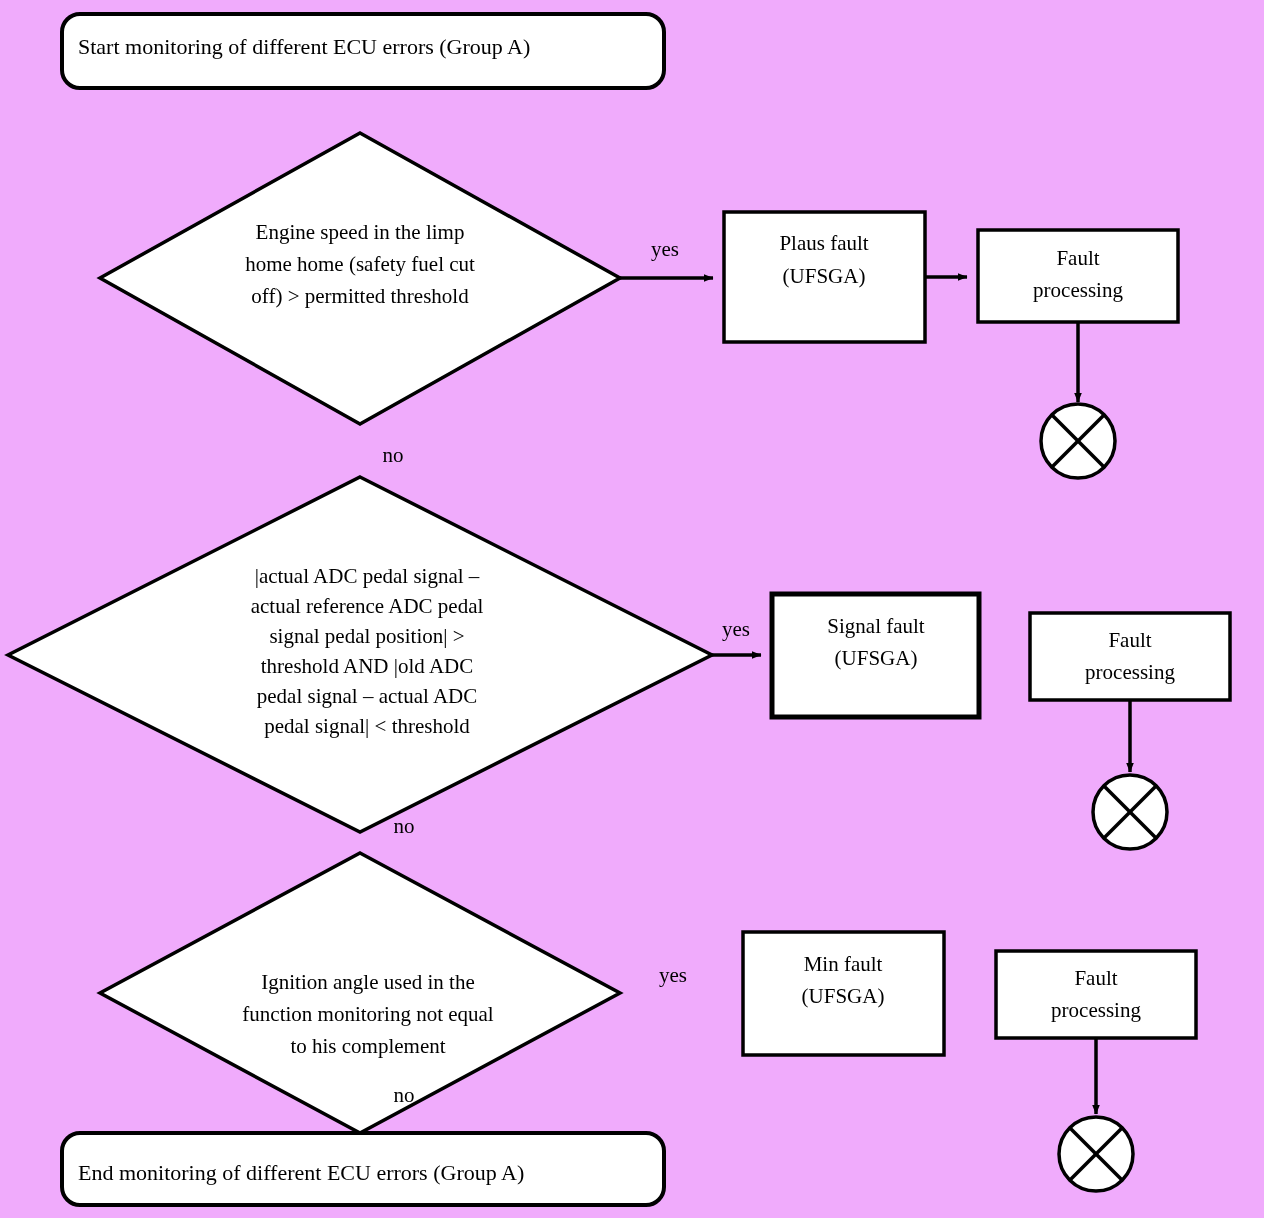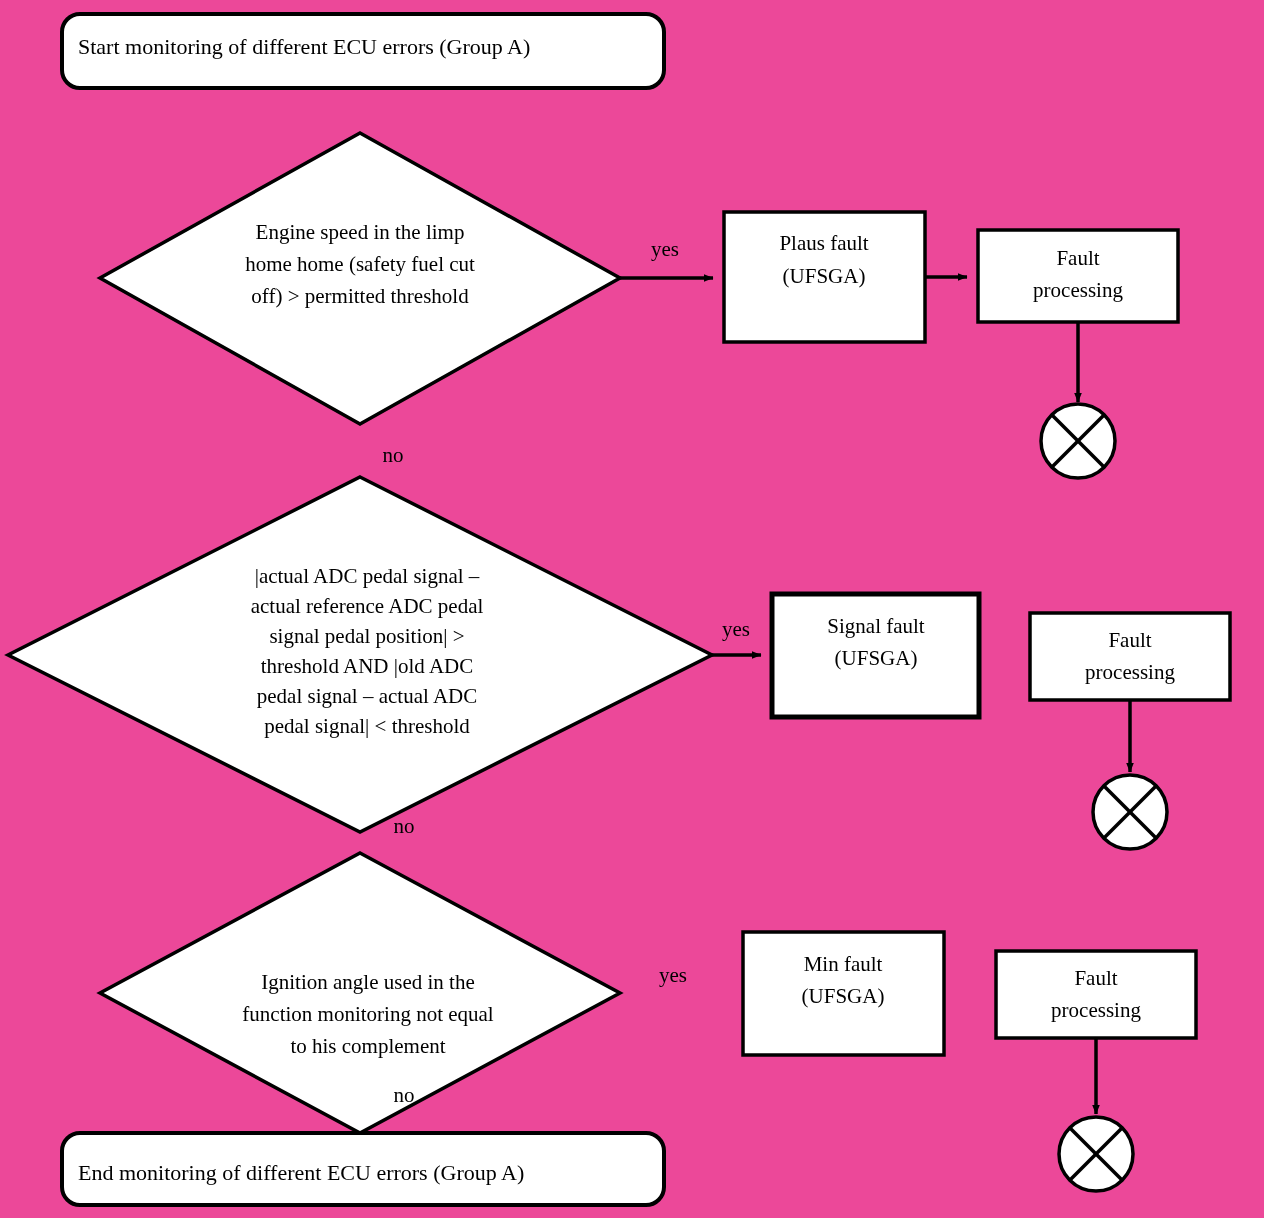--- a/index.html
+++ b/index.html
@@ -7,21 +7,21 @@
     padding: 0;
     background: #ffffff;
   }
   body {
     font-family: "Liberation Serif", "DejaVu Serif", serif;
   }
   #canvas {
     position: relative;
     width: 1264px;
     height: 1218px;
-    background: #ec4899;
+    background: #f0abfc;
     overflow: hidden;
   }
   svg.flow {
     position: absolute;
     top: 0;
     left: 0;
     width: 1264px;
     height: 1218px;
   }
   .shape-line {

